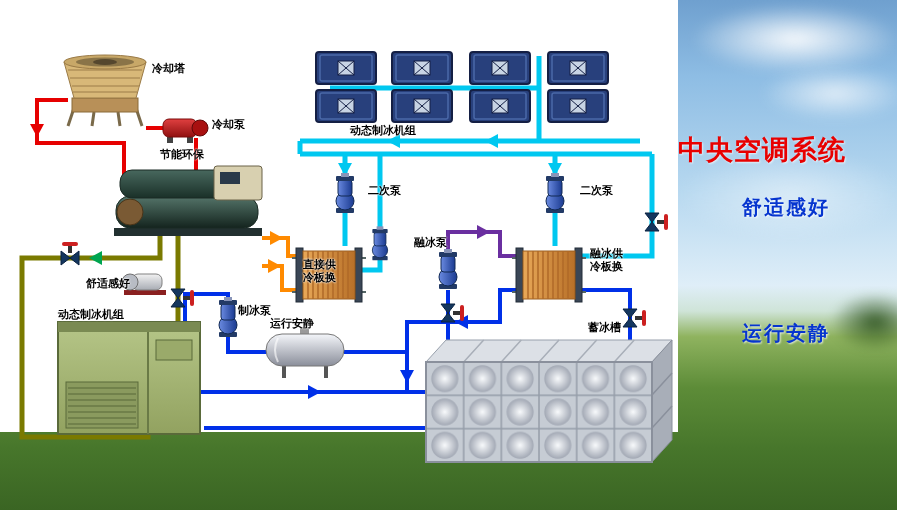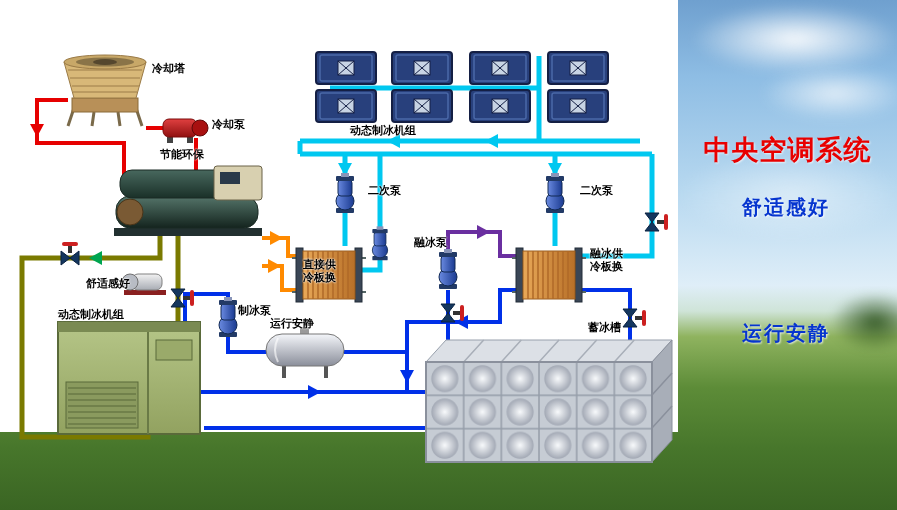--- a/index.html
+++ b/index.html
@@ -6,21 +6,21 @@
   .stage{position:relative;width:897px;height:510px;overflow:hidden;
     font-family:"Liberation Sans",sans-serif;
     background:linear-gradient(180deg,#6fa0cf 0%,#8ebde4 15%,#b8d9f0 38%,#dfeef8 56%,#cfe4d8 61%,#8fb35f 66%,#5d8c38 76%,#47762b 88%,#3a6523 100%);}
   .cloud{position:absolute;border-radius:50%;background:radial-gradient(ellipse at center,rgba(255,255,255,.95),rgba(255,255,255,0) 70%);filter:blur(6px);}
   .tree{position:absolute;border-radius:50%;background:radial-gradient(ellipse at center,rgba(36,74,22,.85),rgba(36,74,22,0) 70%);filter:blur(4px);}
   .panel{position:absolute;left:0;top:0;width:678px;height:432px;background:#ffffff;text-align:right;}
   .panel svg{position:absolute;left:0;top:0;}
   .dlabel{position:absolute;font-weight:bold;font-size:11px;line-height:13px;color:#000;
     white-space:pre-line;text-shadow:0 0 2px #fff,0 0 2px #fff;}
   .side{position:absolute;left:678px;top:0;width:219px;height:510px;}
-  .side-title{position:absolute;left:0;top:132px;width:219px;text-align:center;
+  .side-title{position:absolute;left:0;top:132px;width:219px;
     font-size:27px;font-weight:bold;color:#e80000;letter-spacing:1px;
     text-shadow:1px 1px 2px rgba(255,255,255,.7);}
   .feature{position:absolute;left:64px;font-size:20px;font-weight:bold;color:#0635cf;
     letter-spacing:2px;text-shadow:1px 1px 2px rgba(255,255,255,.8);text-align:center;}
   .f0{top:194px}.f1{top:238px}.f2{top:282px}.f3{top:320px}
 </style>
 </head>
 <body>
 
 <div class="stage">

